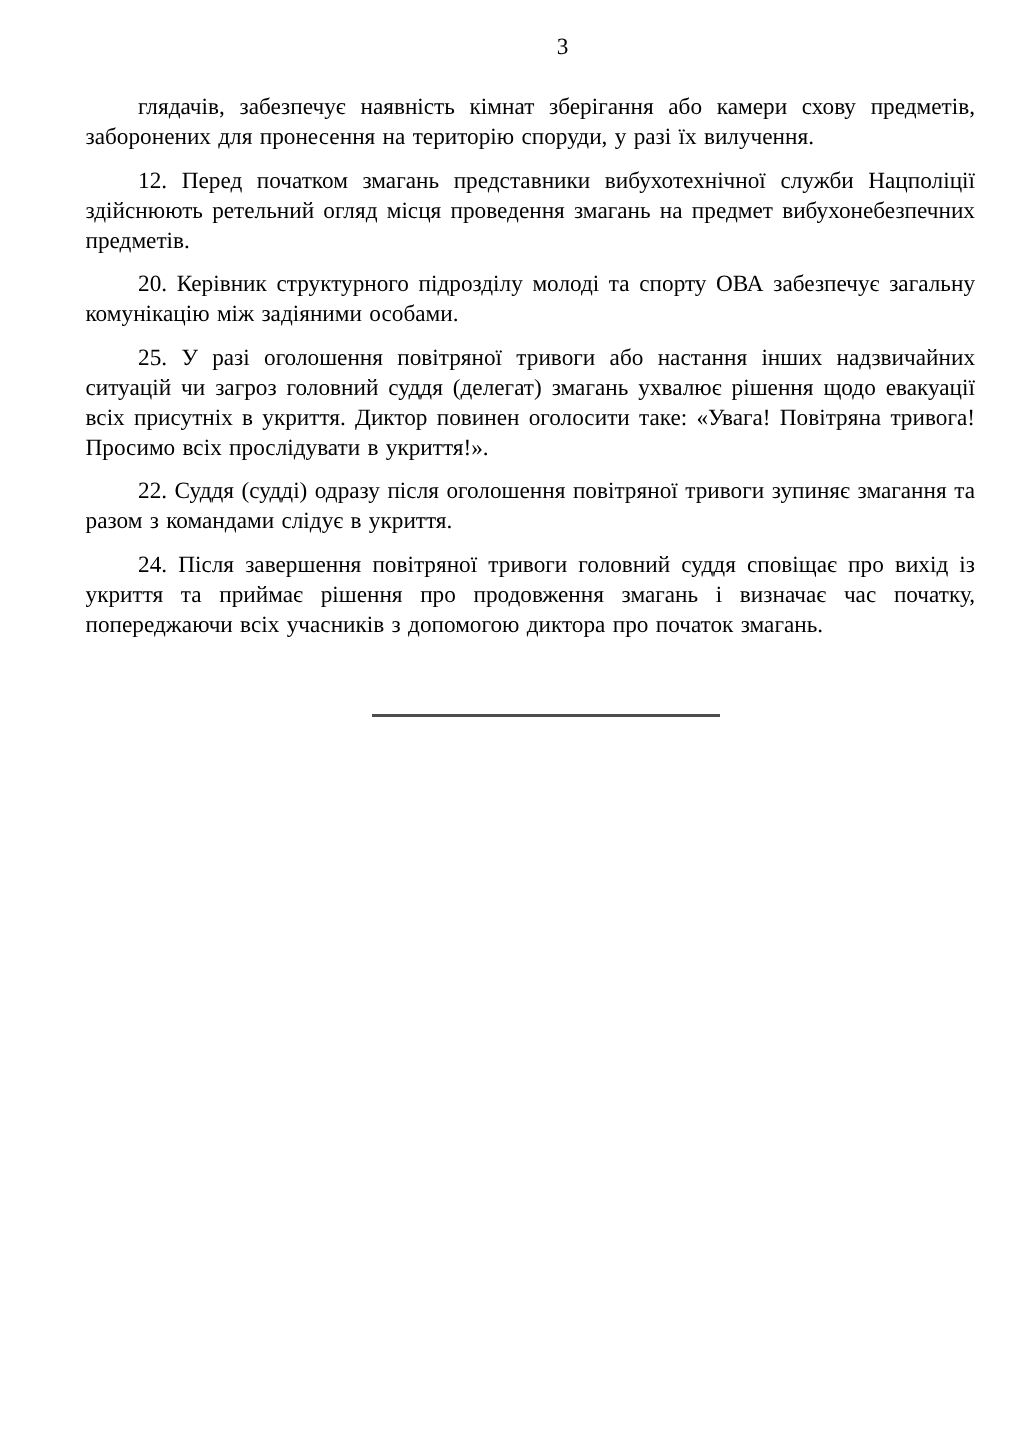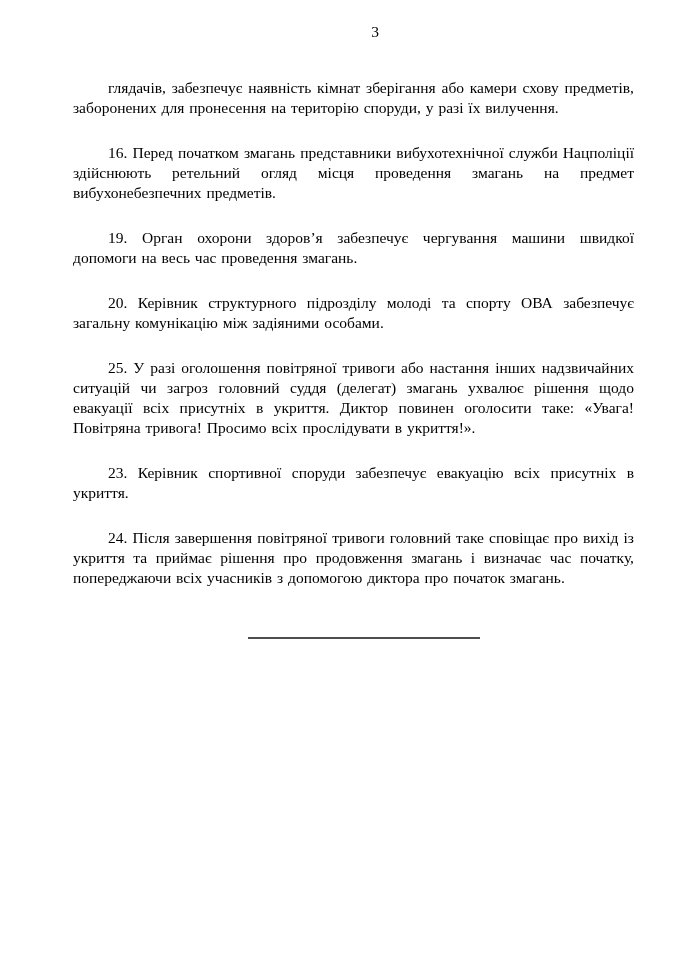--- a/index.html
+++ b/index.html
@@ -21,21 +21,21 @@
     text-align: center;
     font-size: 15.5px;
     line-height: 20px;
     position: relative;
     left: 35px;
   }
   .content {
     padding: 0 30px 0 57px;
   }
   .content p {
-    margin: 16px;
+    margin: 0;
     padding: 9px 0 0 0;
     font-size: 15.5px;
     line-height: 20px;
     text-align: justify;
     text-indent: 35px;
     word-spacing: 1px;
   }
   .para-num:empty {
     display: none;
   }
@@ -50,32 +50,31 @@
 <body>
 
 <div class="page">
 
   <div class="page-number">3</div>
 
   <div class="content">
 
     <p> <span>глядачів, забезпечує наявність кімнат зберігання або камери схову предметів, заборонених для пронесення на територію споруди, у разі їх вилучення.</span></p>
 
-    <p><span class="para-num">16.</span> <span>Перед початком змагань представники вибухотехнічної служби Нацполіції здійснюють ретельний огляд місця проведення змагань на предмет вибухонебезпечних предметів.</span></p>
+    <p><span class="para-num">12.</span> <span>Перед початком змагань представники вибухотехнічної служби Нацполіції здійснюють ретельний огляд місця проведення змагань на предмет вибухонебезпечних предметів.</span></p>
 
 
 
-    <p><span class="para-num">19.</span> <span>Орган охорони здоров’я забезпечує чергування машини швидкої допомоги на весь час проведення змагань.</span></p>
 
     <p><span class="para-num">20.</span> <span>Керівник структурного підрозділу молоді та спорту ОВА забезпечує загальну комунікацію між задіяними особами.</span></p>
 
     <p><span class="para-num">25.</span> <span>У разі оголошення повітряної тривоги або настання інших надзвичайних ситуацій чи загроз головний суддя (делегат) змагань ухвалює рішення щодо евакуації всіх присутніх в укриття. Диктор повинен оголосити таке: «Увага! Повітряна тривога! Просимо всіх прослідувати в укриття!».</span></p>
 
+    <p><span class="para-num">22.</span> <span>Суддя (судді) одразу після оголошення повітряної тривоги зупиняє змагання та разом з командами слідує в укриття.</span></p>
 
-    <p><span class="para-num">23.</span> <span>Керівник спортивної споруди забезпечує евакуацію всіх присутніх в укриття.</span></p>
 
-    <p><span class="para-num">24.</span> <span>Після завершення повітряної тривоги головний таке сповіщає про вихід із укриття та приймає рішення про продовження змагань і визначає час початку, попереджаючи всіх учасників з допомогою диктора про початок змагань.</span></p>
+    <p><span class="para-num">24.</span> <span>Після завершення повітряної тривоги головний суддя сповіщає про вихід із укриття та приймає рішення про продовження змагань і визначає час початку, попереджаючи всіх учасників з допомогою диктора про початок змагань.</span></p>
 
     <div class="signature-line"></div>
 
   </div>
 
 </div>
 
 </body></html>

